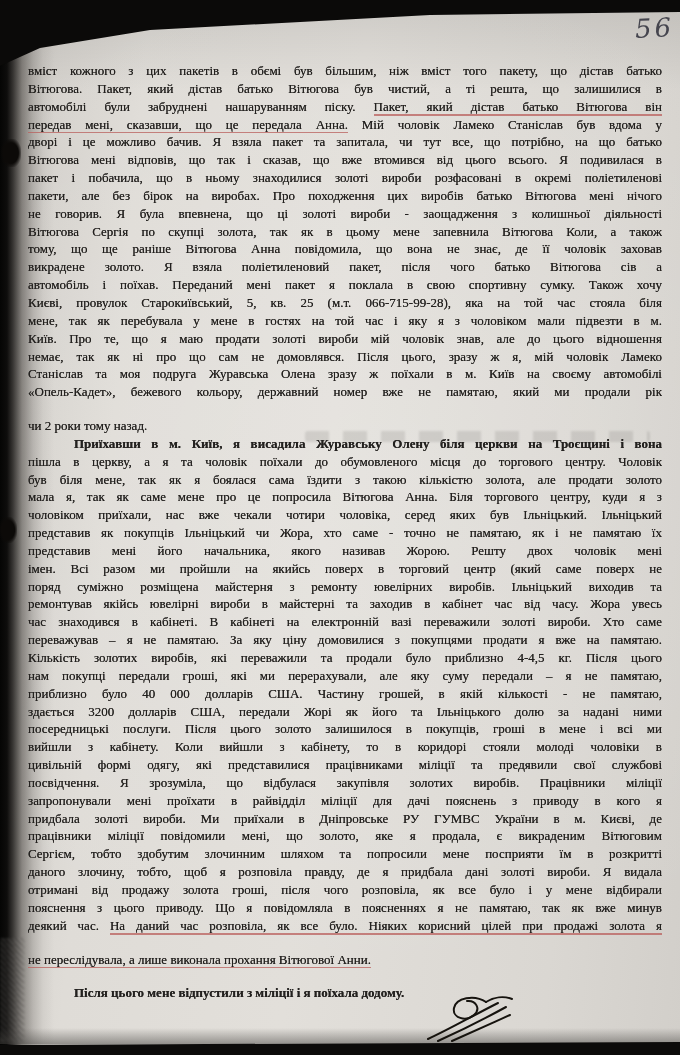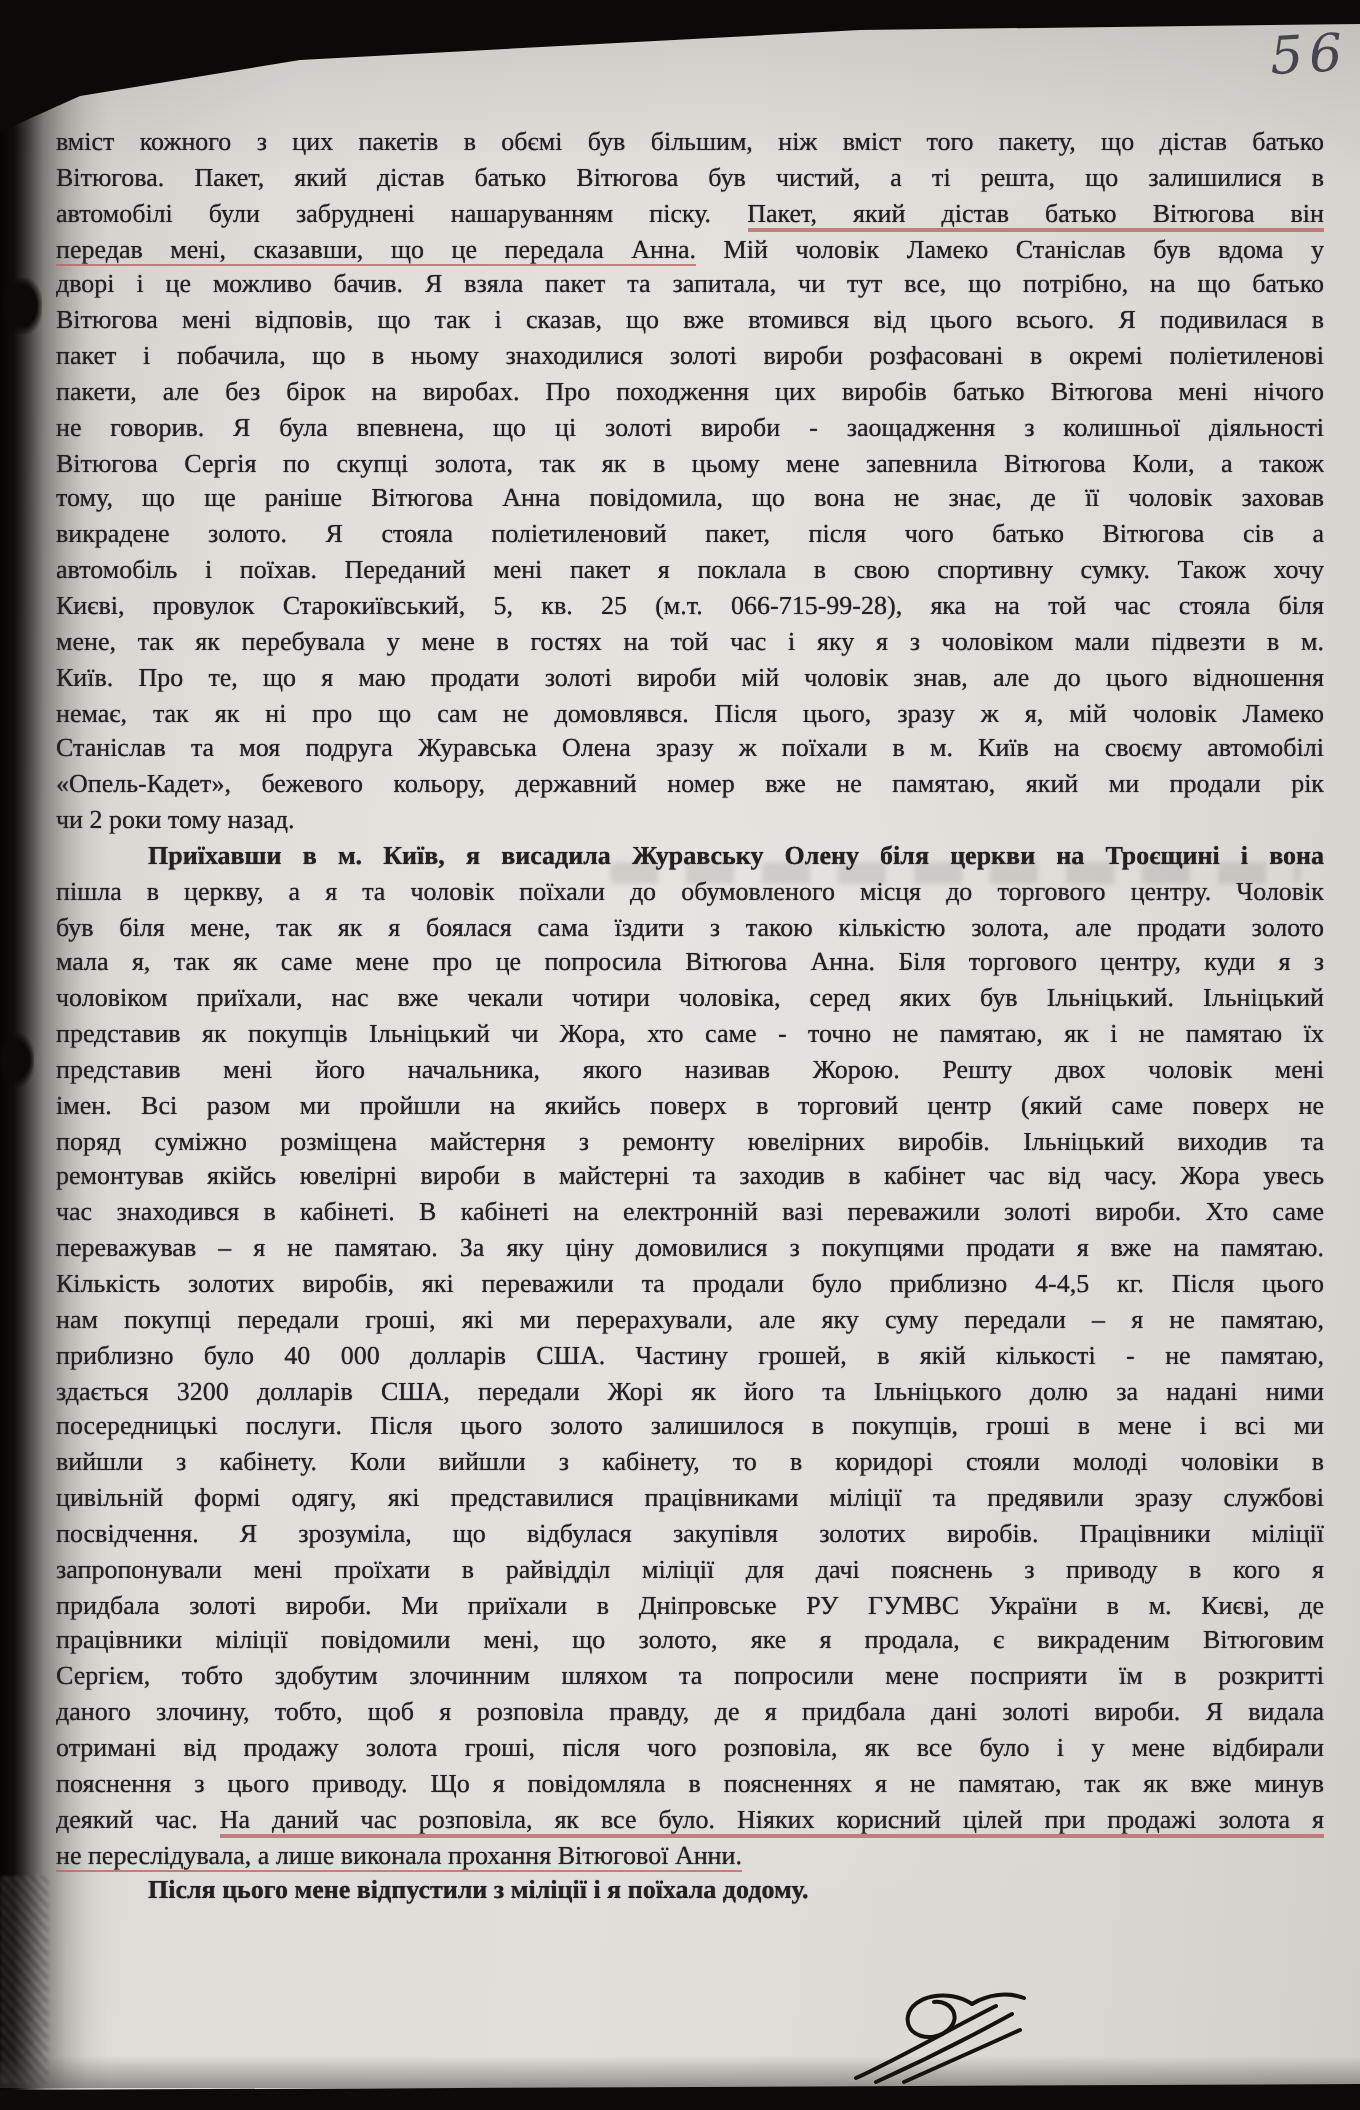--- a/index.html
+++ b/index.html
@@ -26,21 +26,21 @@
   .hole.h2{left:-1px;top:517px;width:18px;height:26px;}
   .page-number{position:absolute;left:635px;top:13px;font-family:"DejaVu Serif",serif;font-style:italic;
          font-size:26px;color:#45454e;letter-spacing:3px;transform:rotate(-3deg);}
   .ghost{position:absolute;left:305px;top:431px;width:345px;height:11px;opacity:.22;filter:blur(1.3px);
          border-radius:3px;
          background:repeating-linear-gradient(to right,rgba(105,103,100,.8) 0 24px,rgba(105,103,100,0) 24px 38px);}
   .doc{position:absolute;left:28px;top:62px;width:634px;color:#23211f;font-size:13px;
          text-shadow:0 0 .5px rgba(35,33,31,.85);}
   .line{height:17.85px;line-height:17.85px;text-align:justify;text-align-last:justify;
          text-justify:inter-word;overflow:hidden;}
-  .line.end{text-align-last:left;}
+  .line.end{text-align-last:left;margin-top:16px;}
   .line.indent{text-indent:46px;font-weight:bold;}
   .redline{border-bottom:2px solid rgba(186,95,92,.75);padding-bottom:0px;}
   .signature{position:absolute;left:424px;top:992px;}
 </style>
 </head>
 <body>
 
 <div class="stage">
   <div class="paper"></div>
   <div class="paper-tone"></div>
@@ -62,21 +62,21 @@
       <div class="line">Вітюгова. Пакет, який дістав батько Вітюгова був чистий, а ті решта, що залишилися в</div>
       <div class="line">автомобілі були забруднені нашаруванням піску. <span class="redline">Пакет, який дістав батько Вітюгова він</span></div>
       <div class="line"><span class="redline">передав мені, сказавши, що це передала Анна.</span> Мій чоловік Ламеко Станіслав був вдома у</div>
       <div class="line">дворі і це можливо бачив. Я взяла пакет та запитала, чи тут все, що потрібно, на що батько</div>
       <div class="line">Вітюгова мені відповів, що так і сказав, що вже втомився від цього всього. Я подивилася в</div>
       <div class="line">пакет і побачила, що в ньому знаходилися золоті вироби розфасовані в окремі поліетиленові</div>
       <div class="line">пакети, але без бірок на виробах. Про походження цих виробів батько Вітюгова мені нічого</div>
       <div class="line">не говорив. Я була впевнена, що ці золоті вироби - заощадження з колишньої діяльності</div>
       <div class="line">Вітюгова Сергія по скупці золота, так як в цьому мене запевнила Вітюгова Коли, а також</div>
       <div class="line">тому, що ще раніше Вітюгова Анна повідомила, що вона не знає, де її чоловік заховав</div>
-      <div class="line">викрадене золото. Я стояла поліетиленовий пакет, після чого батько Вітюгова сів а</div>
+      <div class="line">викрадене золото. Я взяла поліетиленовий пакет, після чого батько Вітюгова сів а</div>
       <div class="line">автомобіль і поїхав. Переданий мені пакет я поклала в свою спортивну сумку. Також хочу</div>
       <div class="line">Києві, провулок Старокиївський, 5, кв. 25 (м.т. 066-715-99-28), яка на той час стояла біля</div>
       <div class="line">мене, так як перебувала у мене в гостях на той час і яку я з чоловіком мали підвезти в м.</div>
       <div class="line">Київ. Про те, що я маю продати золоті вироби мій чоловік знав, але до цього відношення</div>
       <div class="line">немає, так як ні про що сам не домовлявся. Після цього, зразу ж я, мій чоловік Ламеко</div>
       <div class="line">Станіслав та моя подруга Журавська Олена зразу ж поїхали в м. Київ на своєму автомобілі</div>
       <div class="line">«Опель-Кадет», бежевого кольору, державний номер вже не памятаю, який ми продали рік</div>
       <div class="line end">чи 2 роки тому назад.</div>
       <div class="line indent">Приїхавши в м. Київ, я висадила Журавську Олену біля церкви на Троєщині і вона</div>
       <div class="line">пішла в церкву, а я та чоловік поїхали до обумовленого місця до торгового центру. Чоловік</div>
@@ -89,21 +89,21 @@
       <div class="line">поряд суміжно розміщена майстерня з ремонту ювелірних виробів. Ільніцький виходив та</div>
       <div class="line">ремонтував якійсь ювелірні вироби в майстерні та заходив в кабінет час від часу. Жора увесь</div>
       <div class="line">час знаходився в кабінеті. В кабінеті на електронній вазі переважили золоті вироби. Хто саме</div>
       <div class="line">переважував – я не памятаю. За яку ціну домовилися з покупцями продати я вже на памятаю.</div>
       <div class="line">Кількість золотих виробів, які переважили та продали було приблизно 4-4,5 кг. Після цього</div>
       <div class="line">нам покупці передали гроші, які ми перерахували, але яку суму передали – я не памятаю,</div>
       <div class="line">приблизно було 40 000 долларів США. Частину грошей, в якій кількості - не памятаю,</div>
       <div class="line">здається 3200 долларів США, передали Жорі як його та Ільніцького долю за надані ними</div>
       <div class="line">посередницькі послуги. Після цього золото залишилося в покупців, гроші в мене і всі ми</div>
       <div class="line">вийшли з кабінету. Коли вийшли з кабінету, то в коридорі стояли молоді чоловіки в</div>
-      <div class="line">цивільній формі одягу, які представилися працівниками міліції та предявили зразу службові</div>
+      <div class="line">цивільній формі одягу, які представилися працівниками міліції та предявили свої службові</div>
       <div class="line">посвідчення. Я зрозуміла, що відбулася закупівля золотих виробів. Працівники міліції</div>
       <div class="line">запропонували мені проїхати в райвідділ міліції для дачі пояснень з приводу в кого я</div>
       <div class="line">придбала золоті вироби. Ми приїхали в Дніпровське РУ ГУМВС України в м. Києві, де</div>
       <div class="line">працівники міліції повідомили мені, що золото, яке я продала, є викраденим Вітюговим</div>
       <div class="line">Сергієм, тобто здобутим злочинним шляхом та попросили мене посприяти їм в розкритті</div>
       <div class="line">даного злочину, тобто, щоб я розповіла правду, де я придбала дані золоті вироби. Я видала</div>
       <div class="line">отримані від продажу золота гроші, після чого розповіла, як все було і у мене відбирали</div>
       <div class="line">пояснення з цього приводу. Що я повідомляла в поясненнях я не памятаю, так як вже минув</div>
       <div class="line">деякий час. <span class="redline">На даний час розповіла, як все було. Ніяких корисний цілей при продажі золота я</span></div>
       <div class="line end"><span class="redline">не переслідувала, а лише виконала прохання Вітюгової Анни.</span></div>

